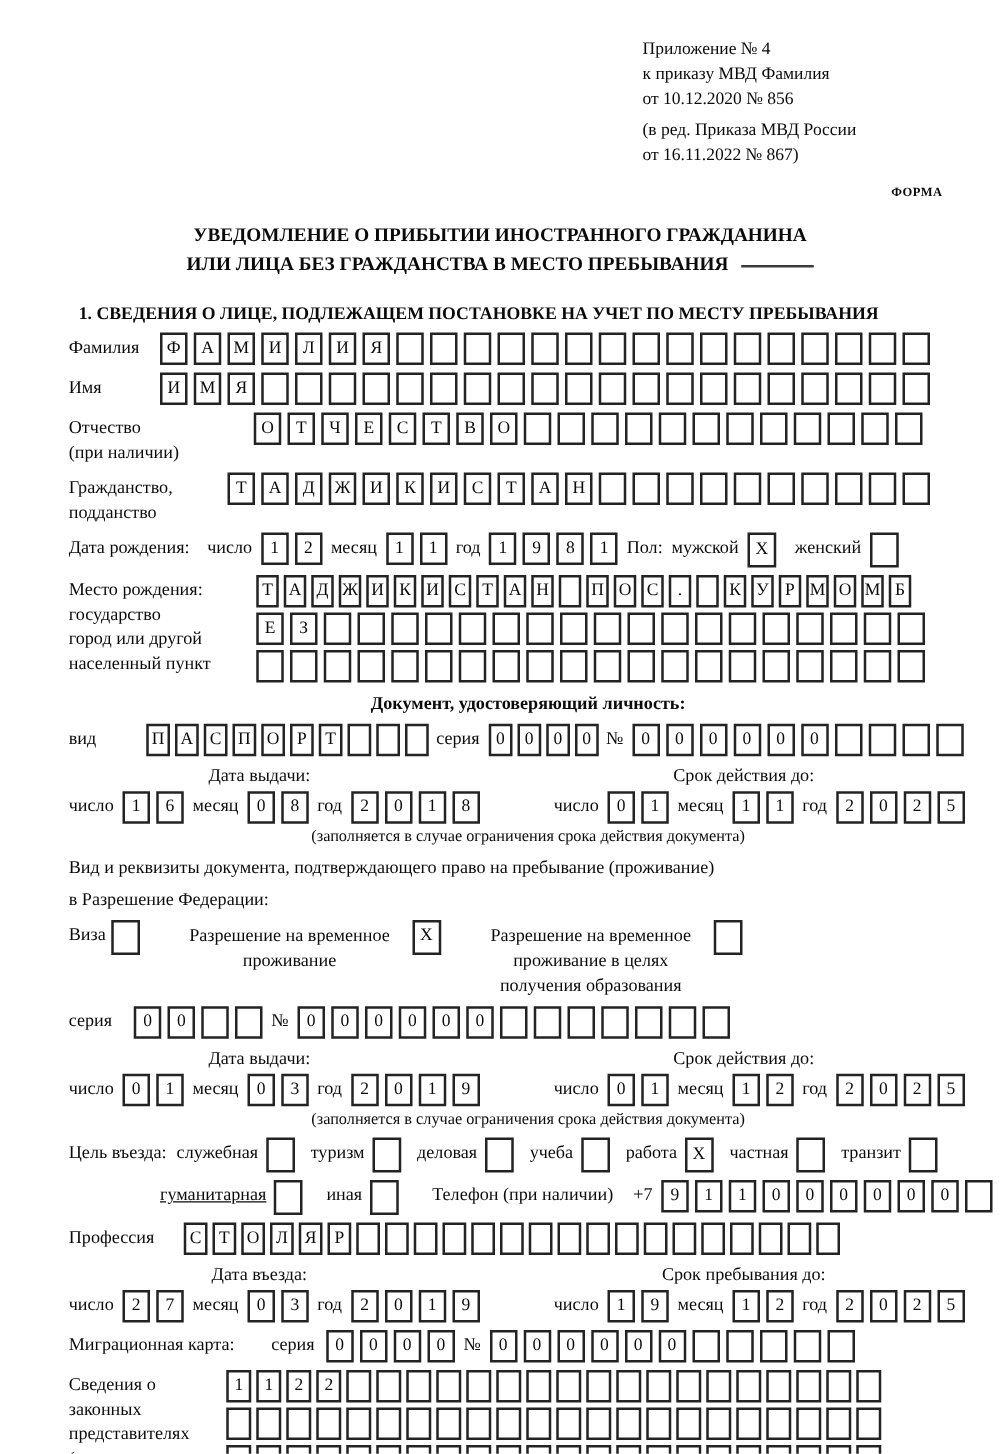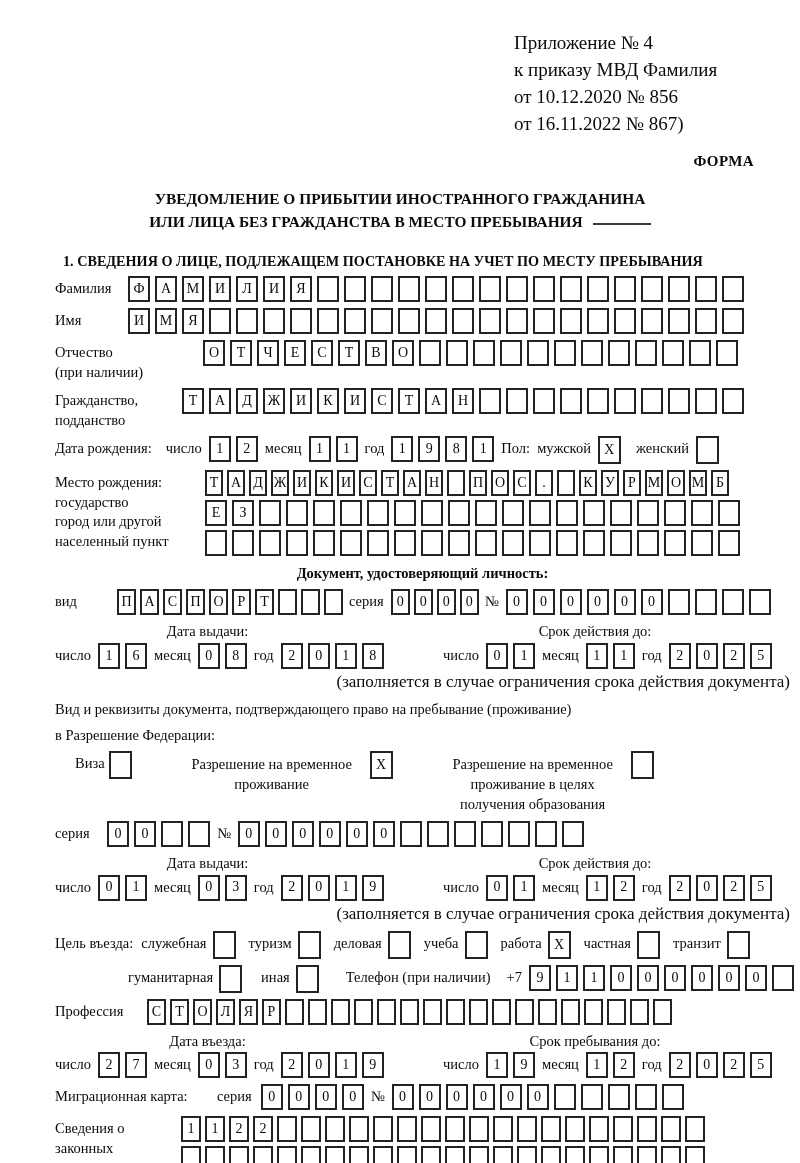--- a/index.html
+++ b/index.html
@@ -4,23 +4,23 @@
 <style>
   html,body{margin:0;padding:0;background:#fff;}
   body{
     width:800px;height:1163px;box-sizing:border-box;overflow:hidden;
     padding:30px 10px 8px 55px;
     color:#0a0a0a;
     font-family:"Liberation Serif", serif;
     font-size:14.5px; line-height:1.3;
   }
   
-  .appendix{width:248px;margin-left:auto;margin-right:28px;font-size:19px;line-height:1.42;}
+  .appendix{width:248px;margin-left:auto;margin-right:28px;font-size:14px;line-height:1.42;}
   .amendment{margin-top:5px;}
-  .forma{font-weight:bold;text-align:right;margin:14px 36px 16px 0;font-size:15px;letter-spacing:.4px;}
+  .forma{font-weight:bold;text-align:right;margin:14px 36px 16px 0;font-size:10px;letter-spacing:.4px;}
   
   .title{text-align:center;font-weight:bold;font-size:15.4px;line-height:1.5;margin:16px 45px 0 0;}
   .title-underline{display:inline-block;width:58px;height:2px;background:#3a3a3a;margin-left:10px;vertical-align:2px;}
   .section-heading{font-weight:bold;font-size:14.2px;margin:18px 0 2px 8px;white-space:nowrap;}
   
   .frow{display:flex;align-items:flex-start;margin-top:6px;}
   .flabel{flex:none;padding-top:3px;}
   .flabel div{line-height:1.35;}
   .inline-label{flex:none;padding-top:3px;}
   .boxes{display:flex;flex:none;}
@@ -40,43 +40,44 @@
   .dlabel{flex:none;padding:3px 7px 0 2px;}
   .dlabel.first{padding-left:0;}
   .stack{display:flex;flex-direction:column;row-gap:4px;}
   
   .dates-header{display:flex;margin-top:7px;}
   .dh-left{width:305px;text-align:center;flex:none;}
   .dh-right{width:300px;margin-left:85px;text-align:center;flex:none;}
   .dates-row{display:flex;margin-top:2px;}
   .dategroup{display:flex;flex:none;align-items:flex-start;}
   .dg-left{width:388px;}
-  .note{font-size:17px;text-align:right;margin-top:2px;}
+  .note{font-size:13px;text-align:center;margin-top:2px;}
   .plain{margin:7px 0 0;}
   
   .options-row{display:flex;margin-top:6px;align-items:flex-start;}
   .option{display:flex;align-items:flex-start;}
-  .option .olabel{padding-top:3px;margin-left:20px;}
+  .option .olabel{padding-top:3px;}
   .option .olabel.wrap{max-width:178px;text-align:center;line-height:1.4;}
   .option .cbx{margin-left:9px;}
   .opt-gap{margin-left:26px;}
   
   .purpose{display:flex;align-items:flex-start;margin-left:8px;}
   .purpose .olabel{padding:3px 6px 0 0;}
   .indent{margin-left:73px;}
 </style>
 </head>
 <body>
 
 <div>
 
   <div class="appendix">
     <div>Приложение № 4</div>
     <div>к приказу МВД Фамилия</div>
     <div>от 10.12.2020 № 856</div>
+    <div class="amendment">(в ред. Приказа МВД России</div>
     <div>от 16.11.2022 № 867)</div>
   </div>
 
   <div class="forma">ФОРМА</div>
 
   <div class="title">
     <span>УВЕДОМЛЕНИЕ О ПРИБЫТИИ ИНОСТРАННОГО ГРАЖДАНИНА</span><br>
     <span>ИЛИ ЛИЦА БЕЗ ГРАЖДАНСТВА В МЕСТО ПРЕБЫВАНИЯ</span><span class="title-underline"></span>
   </div>
 
@@ -478,21 +479,21 @@
         <span class="olabel">частная</span>
         <span class="cell cbx"></span>
       </span>
     <span class="purpose">
         <span class="olabel">транзит</span>
         <span class="cell cbx"></span>
       </span>
   </div>
 
   <div class="frow indent">
-    <span class="purpose" style="margin-left:0;">
+    <span class="purpose" style="margin-left:0;text-decoration:underline;">
         <span class="olabel">гуманитарная</span>
         <span class="cell cbx"></span>
       </span>
     <span class="purpose" style="margin-left:14px;">
         <span class="olabel">иная</span>
         <span class="cell cbx"></span>
       </span>
     <span class="dlabel" style="padding-left:22px;padding-right:14px;">Телефон (при наличии)</span>
     <span class="dlabel">+7</span>
     <span class="boxes">

